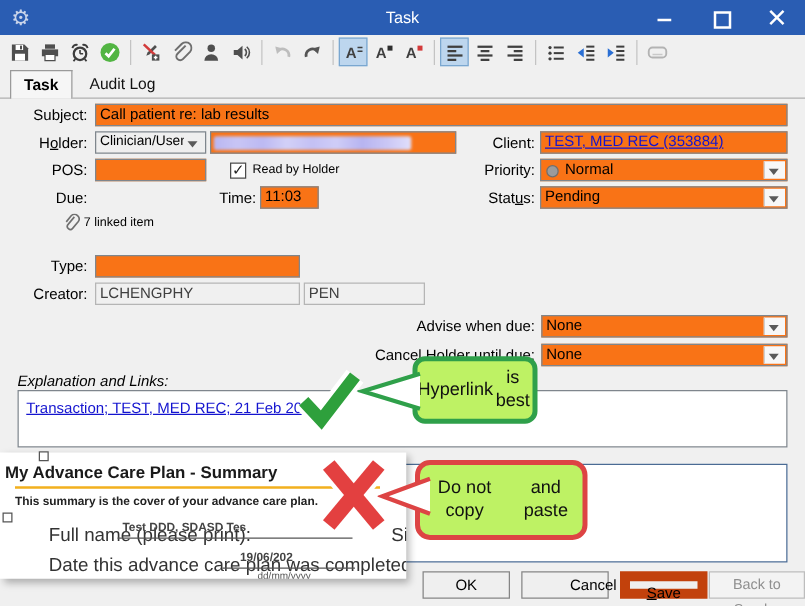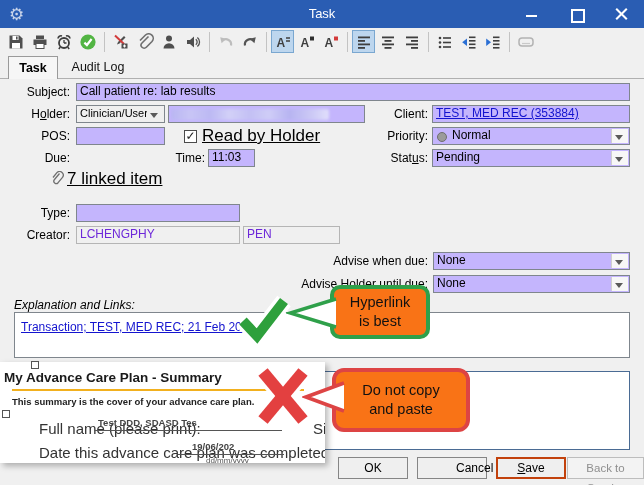--- a/index.html
+++ b/index.html
@@ -24,58 +24,58 @@
   .tsep{width:1px;height:20px;background:#c3c3c3;margin:0 4px;flex:0 0 auto;}
   
   .tabline{position:absolute;left:0;top:78px;width:644px;height:1px;background:#b0b0b0;z-index:1;}
   .tab{position:absolute;top:56px;height:23px;line-height:22px;font-size:12.5px;text-align:center;z-index:2;}
   .tab.active{left:8px;width:50px;background:#f6f6f6;border:1px solid #9a9a9a;border-bottom:none;
               font-weight:bold;box-sizing:border-box;}
   .tab.plain{left:62px;width:72px;color:#111;}
   
   .lbl{position:absolute;font-size:12px;color:#000;text-align:right;height:18px;line-height:18px;white-space:nowrap;}
   .ul{text-decoration:underline;}
-  .field{position:absolute;background:#c4b5fd;border:1px solid #7f868d;box-sizing:border-box;height:18px;
+  .field{position:absolute;background:#f97316;border:1px solid #7f868d;box-sizing:border-box;height:18px;
          font-size:12px;line-height:15px;padding:0 3px;white-space:nowrap;overflow:hidden;}
-  .field.dis{background:#f0f0f0;border-color:#b5b5b5;color:#6d28d9;}
+  .field.dis{background:#f0f0f0;border-color:#b5b5b5;color:#404040;}
   .dar{position:absolute;right:1px;top:1px;bottom:1px;width:16px;background:#f7f7f7;border-left:1px solid #cfcfcf;}
   .dar::after{content:"";position:absolute;left:3px;top:6px;border:4.5px solid transparent;border-top:5px solid #5a5a5a;}
   .combo{background:#efefef;}
   .combo .dar{background:#efefef;border-left:none;}
   .blur-redact{position:absolute;left:2px;top:3px;width:158px;height:11px;border-radius:2px;filter:blur(1.4px);
     background:linear-gradient(90deg,#b9b6f2 0%,#c8c5f5 12%,#bcb9f3 25%,#d2d0f7 37%,#c3c0f4 50%,#cfcdf7 62%,#b7b4f1 75%,#cac7f5 88%,#e0dffb 100%);}
   a.lnk{color:#1414cf;text-decoration:underline;font-size:12px;cursor:pointer;}
   .cb{position:absolute;width:13px;height:13px;background:#fff;border:1px solid #4a4a4a;box-sizing:border-box;}
   .cb::after{content:"✓";position:absolute;left:0.5px;top:-2px;font-size:12px;color:#222;}
-  .cblbl{position:absolute;font-size:17px;height:18px;line-height:18px;text-decoration:underline;}
+  .cblbl{position:absolute;font-size:10px;height:18px;line-height:18px;}
   .pdot{display:inline-block;width:8px;height:8px;border-radius:50%;background:#9b9b9b;border:1px solid #6f6f6f;
         margin:4px 5px 0 1px;vertical-align:top;}
   .explbox{position:absolute;left:14px;top:312px;width:616px;height:46px;background:#fff;border:1px solid #7f868d;
            box-sizing:border-box;padding:4px 6px;}
   .bigta{position:absolute;left:14px;top:371px;width:616px;height:79px;background:#fff;border:1px solid #4a6b94;
          box-sizing:border-box;z-index:10;}
   
   .btn{position:absolute;top:457px;height:22px;background:#efefef;border:1px solid #858585;box-sizing:border-box;
        font-size:12px;text-align:center;line-height:20px;color:#000;}
-  .btn.default{border:2px solid #c2410c;line-height:18px;}
+  .btn.default{border:8px solid #c2410c;line-height:18px;}
   .btn.disabled{color:#8f8f8f;border-color:#bdbdbd;background:#f3f3f3;}
   
   .doc{position:absolute;left:0;top:362px;width:325px;height:101px;background:#fff;z-index:20;
        box-shadow:3px 3px 6px rgba(0,0,0,0.28);overflow:hidden;}
   .doc .dtitle{position:absolute;left:4px;top:8px;font-size:13.5px;font-weight:bold;color:#1a1a1a;}
   .doc .yline{position:absolute;left:12px;top:27px;width:292px;height:2px;background:#f2b01e;}
   .doc .dintro{position:absolute;left:12px;top:34px;font-size:9.5px;font-weight:bold;color:#222;}
   .doc .dsm{position:absolute;font-size:15px;color:#333;white-space:nowrap;padding-left:27px;}
   .doc .dval{position:absolute;font-size:9.5px;font-weight:bold;color:#444;white-space:nowrap;}
   .doc .uline{position:absolute;height:1px;background:#555;}
   .doc .dhint{position:absolute;font-size:8px;color:#555;}
   .handle{position:absolute;width:6px;height:6px;background:#fff;border:1px solid #555;z-index:21;}
   
-  .callout{position:absolute;background:#f97316;border:4px solid;border-radius:12px;z-index:24;
-           display:flex;flex-direction:column;align-items:center;justify-content:center;
+  .callout{position:absolute;background:#bef264;border:4px solid;border-radius:12px;z-index:24;
+           display:flex;flex-direction:row;align-items:center;justify-content:center;
            font-size:14.5px;color:#111;line-height:19px;text-align:center;box-sizing:border-box;}
   .callout.good{left:330px;top:285px;width:100px;height:54px;border-color:#2fa04a;border-radius:10px;}
   .callout.bad{left:332px;top:368px;width:138px;height:64px;border-color:#dd4444;}
   .tail{position:absolute;z-index:25;}
   .mark{position:absolute;z-index:24;}
   .xmark{position:absolute;z-index:22;}
 </style>
 </head>
 <body>
 
@@ -286,21 +286,21 @@
   <div class="lbl" style="left:0;top:204px;width:70px;">Type:</div>
   <div class="field" style="left:76px;top:204px;width:164px;"></div>
 
   <div class="lbl" style="left:0;top:226px;width:70px;">Creator:</div>
   <div class="field dis" style="left:76px;top:226px;width:164px;">LCHENGPHY</div>
   <div class="field dis" style="left:243px;top:226px;width:97px;">PEN</div>
 
   <div class="lbl" style="left:270px;top:252px;width:158px;">Advise when due:</div>
   <div class="field" style="left:433px;top:252px;width:197px;"><span>None</span><span class="dar"></span></div>
 
-  <div class="lbl" style="left:270px;top:275px;width:158px;">Advise Holder until due:</div>
+  <div class="lbl" style="left:270px;top:275px;width:158px;">Cancel Holder until due:</div>
   <div class="field" style="left:433px;top:275px;width:197px;"><span>None</span><span class="dar"></span></div>
 
   <div class="lbl" style="left:14px;top:296px;width:200px;text-align:left;font-style:italic;">Explanation and Links:</div>
   <div class="explbox">
     <a class="lnk">Transaction; TEST, MED REC; 21 Feb 2022</a>
   </div>
 
   <div class="bigta"></div>
 
   <div class="doc">

